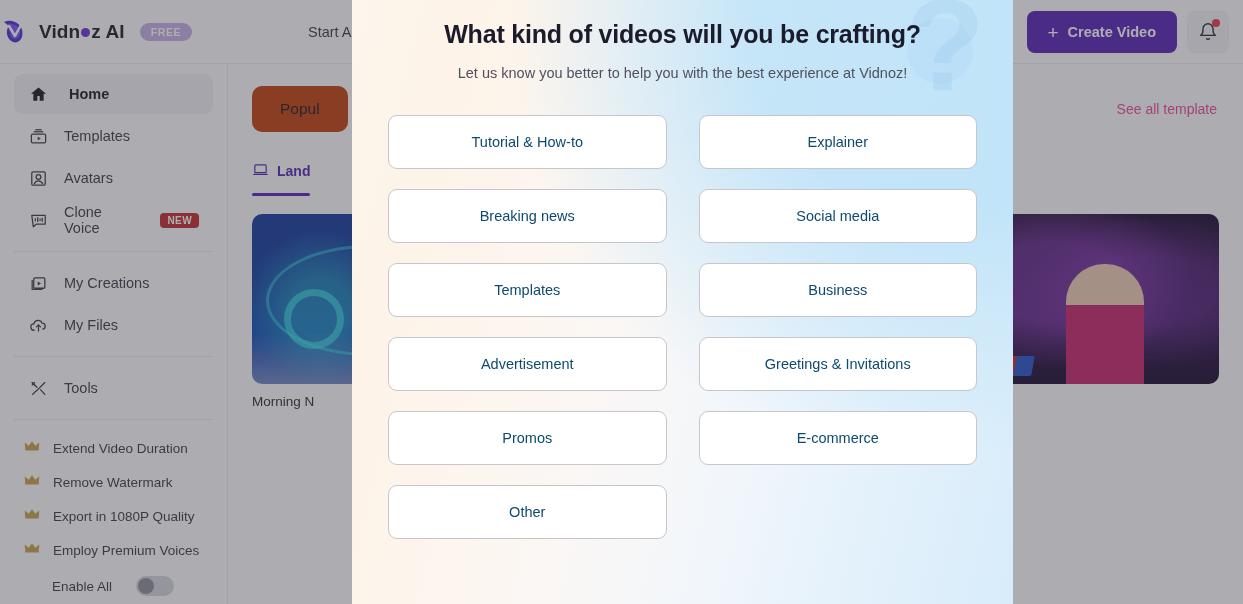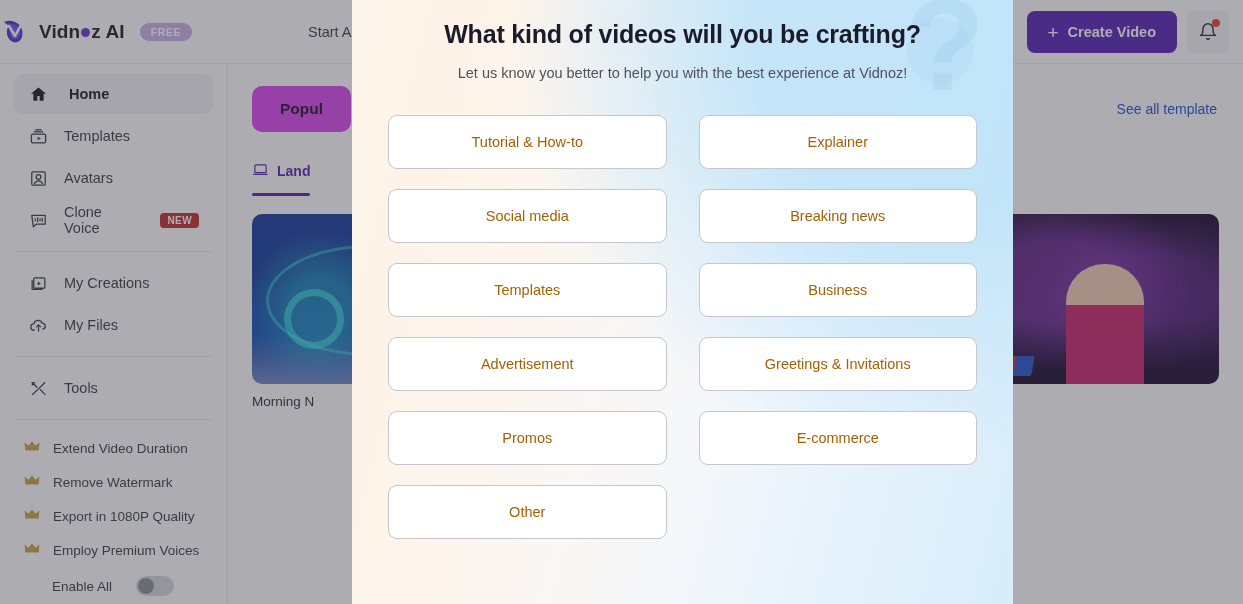--- a/index.html
+++ b/index.html
@@ -223,35 +223,35 @@
   .main {
     position: absolute;
     top: 64px; left: 228px;
     width: 1015px;
     height: 540px;
     background: #ffffff;
     padding: 22px 24px 0 24px;
   }
   .pill-row { display: flex; align-items: center; }
   .pill {
-    background: #d946ef;
+    background: #c2410c;
     border-radius: 10px;
     height: 46px;
     padding: 0 28px;
     display: flex;
     align-items: center;
     font-size: 15.5px;
-    font-weight: bold;
+    font-weight: normal;
     color: #17171f;
     cursor: pointer;
   }
   .see-all {
     margin-left: auto;
     font-size: 14px;
-    color: #1d4ed8;
+    color: #ec4899;
     cursor: pointer;
     padding-right: 2px;
   }
 
   .tabs {
     display: flex;
     gap: 30px;
     margin-top: 22px;
     height: 34px;
   }
@@ -494,21 +494,21 @@
     column-gap: 32px;
     row-gap: 20px;
     margin-top: 34px;
   }
   .opt-btn {
     height: 54px;
     background: #ffffff;
     border: 1px solid #c6c6cc;
     border-radius: 9px;
     font-size: 14.5px;
-    color: #a16207;
+    color: #0c4a6e;
     cursor: pointer;
     font-family: "Liberation Sans", sans-serif;
     display: flex;
     align-items: center;
     justify-content: center;
     transition: border-color .12s;
   }
 </style>
 </head>
 <body>
@@ -746,22 +746,22 @@
     <div class="q-blob"></div>
     <div class="q-mark">?</div>
 
     <div class="modal-inner">
       <div class="modal-title">What kind of videos will you be crafting?</div>
       <div class="modal-sub">Let us know you better to help you with the best experience at Vidnoz!</div>
 
       <div class="opt-grid">
         <button class="opt-btn">Tutorial &amp; How-to</button>
         <button class="opt-btn">Explainer</button>
+        <button class="opt-btn">Breaking news</button>
         <button class="opt-btn">Social media</button>
-        <button class="opt-btn">Breaking news</button>
         <button class="opt-btn">Templates</button>
         <button class="opt-btn">Business</button>
         <button class="opt-btn">Advertisement</button>
         <button class="opt-btn">Greetings &amp; Invitations</button>
         <button class="opt-btn">Promos</button>
         <button class="opt-btn">E-commerce</button>
         <button class="opt-btn">Other</button>
       </div>
     </div>
   </div>

